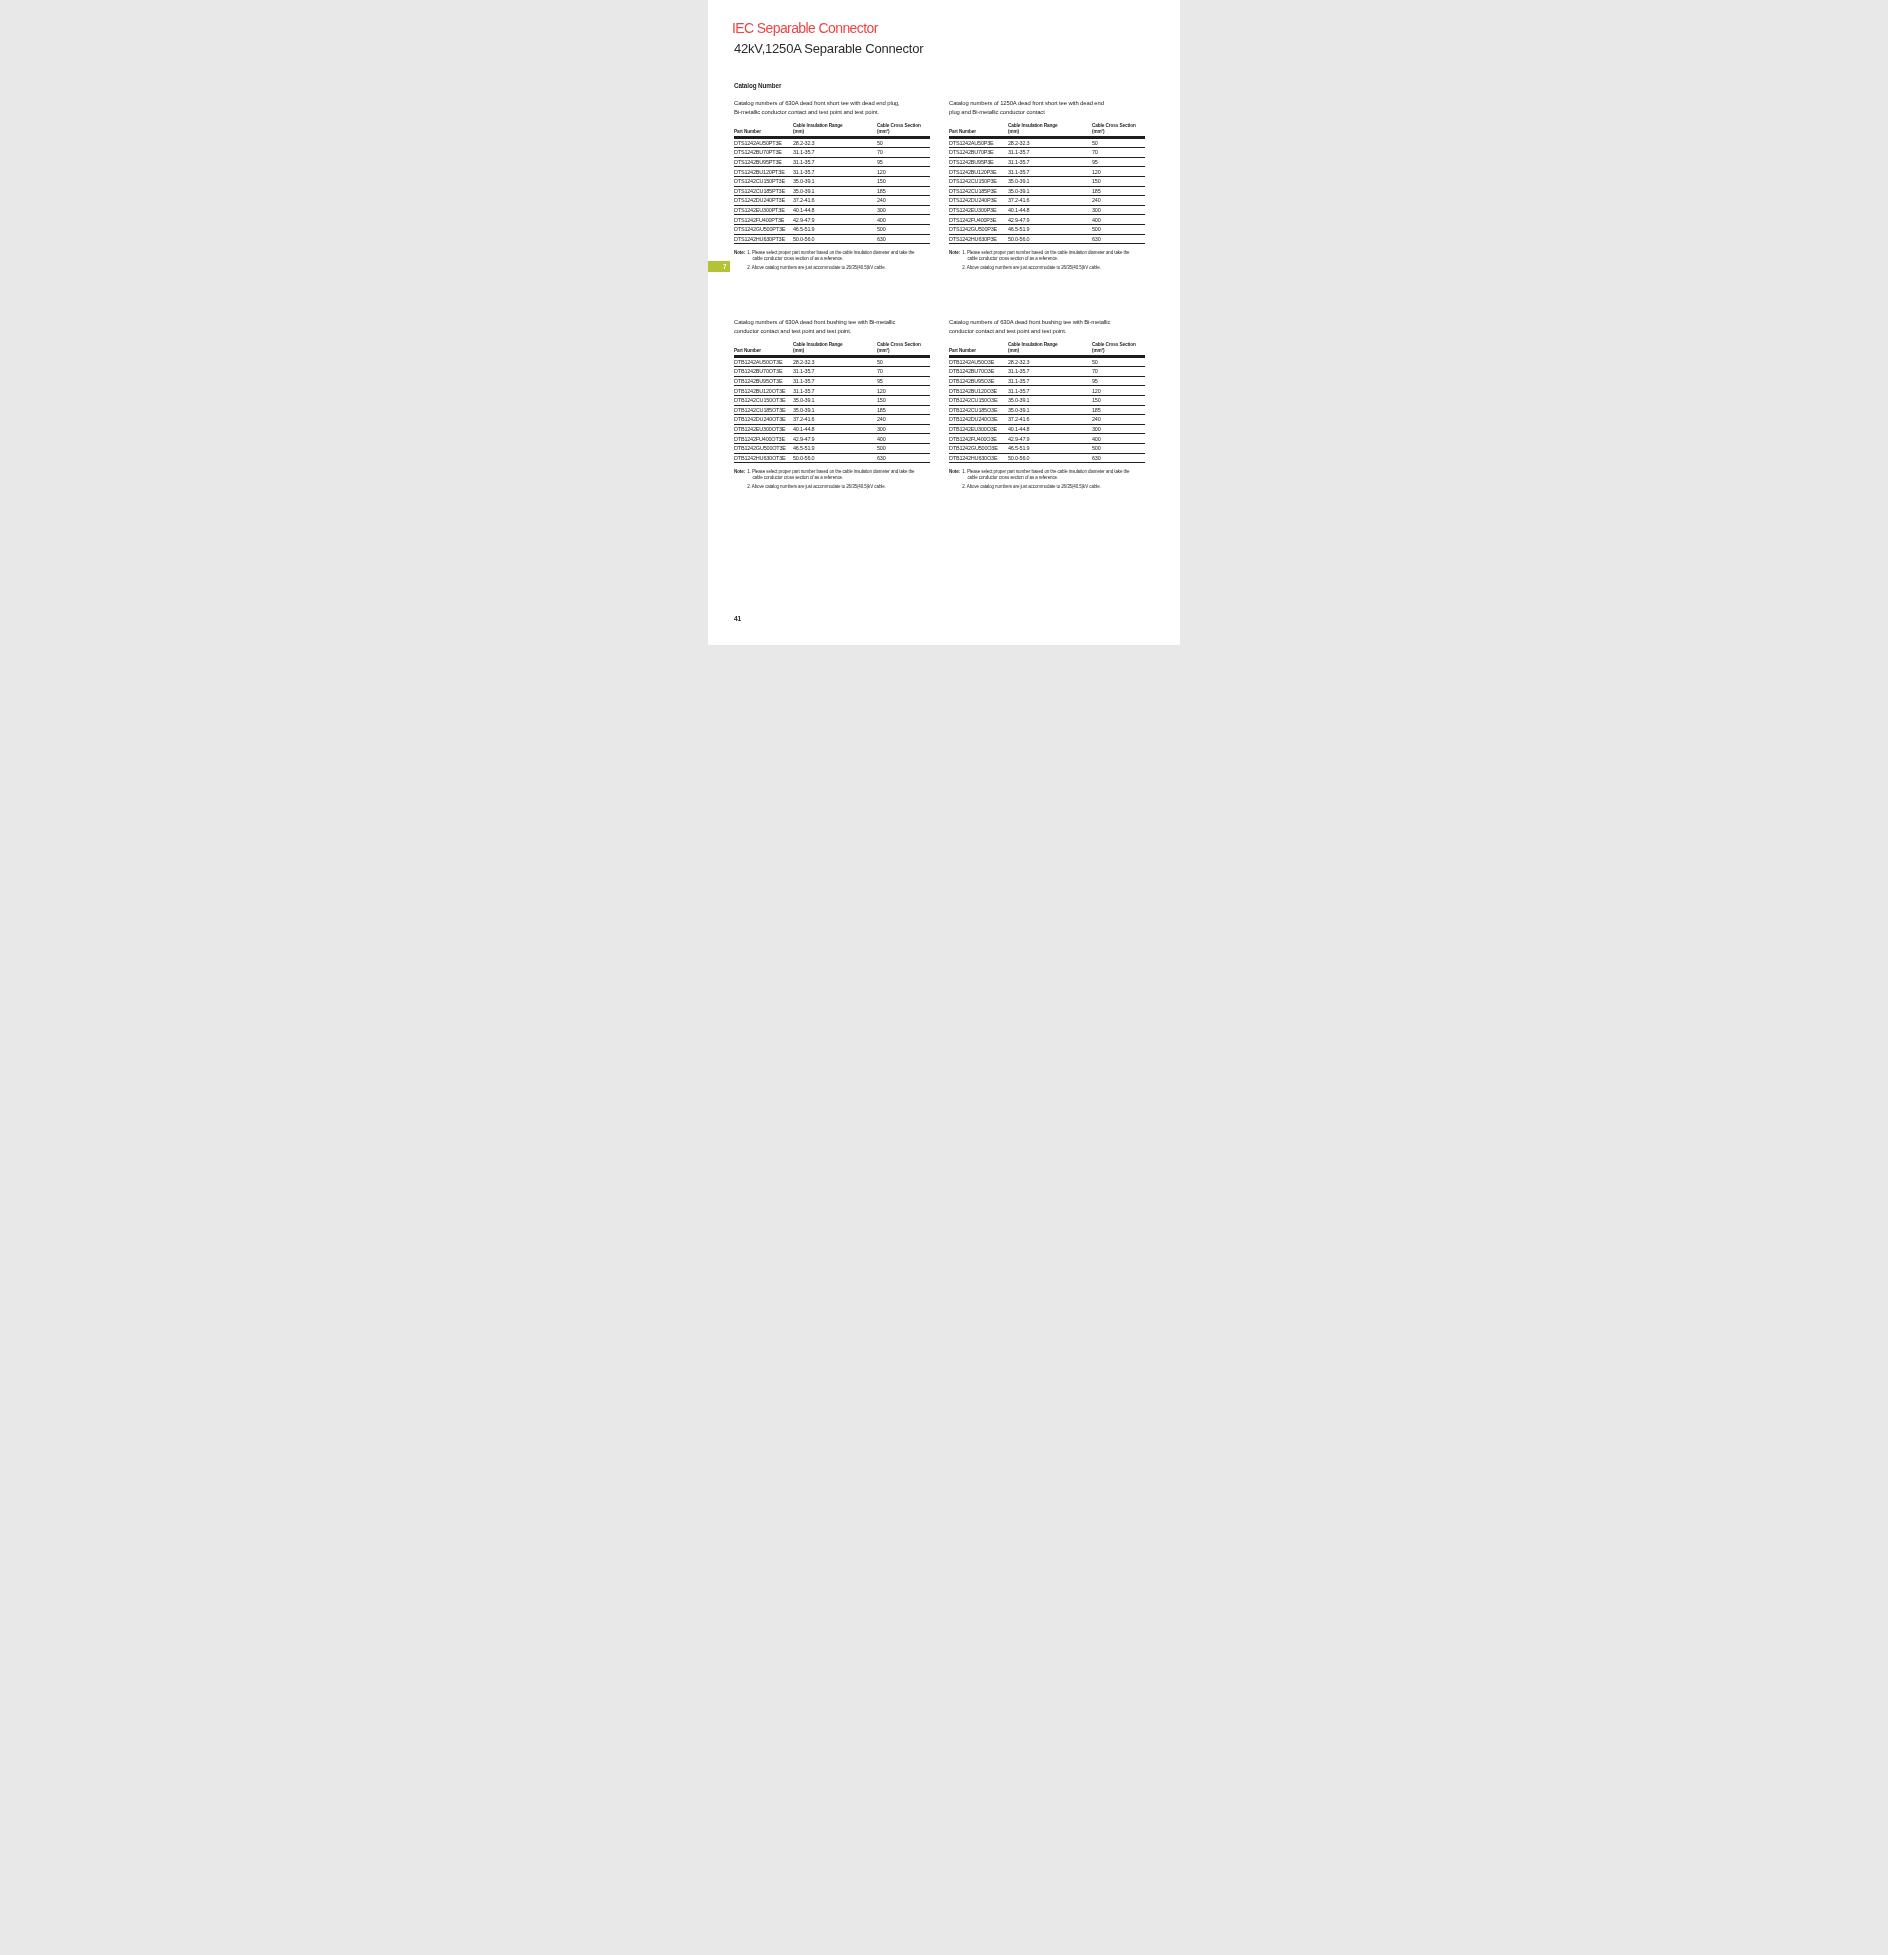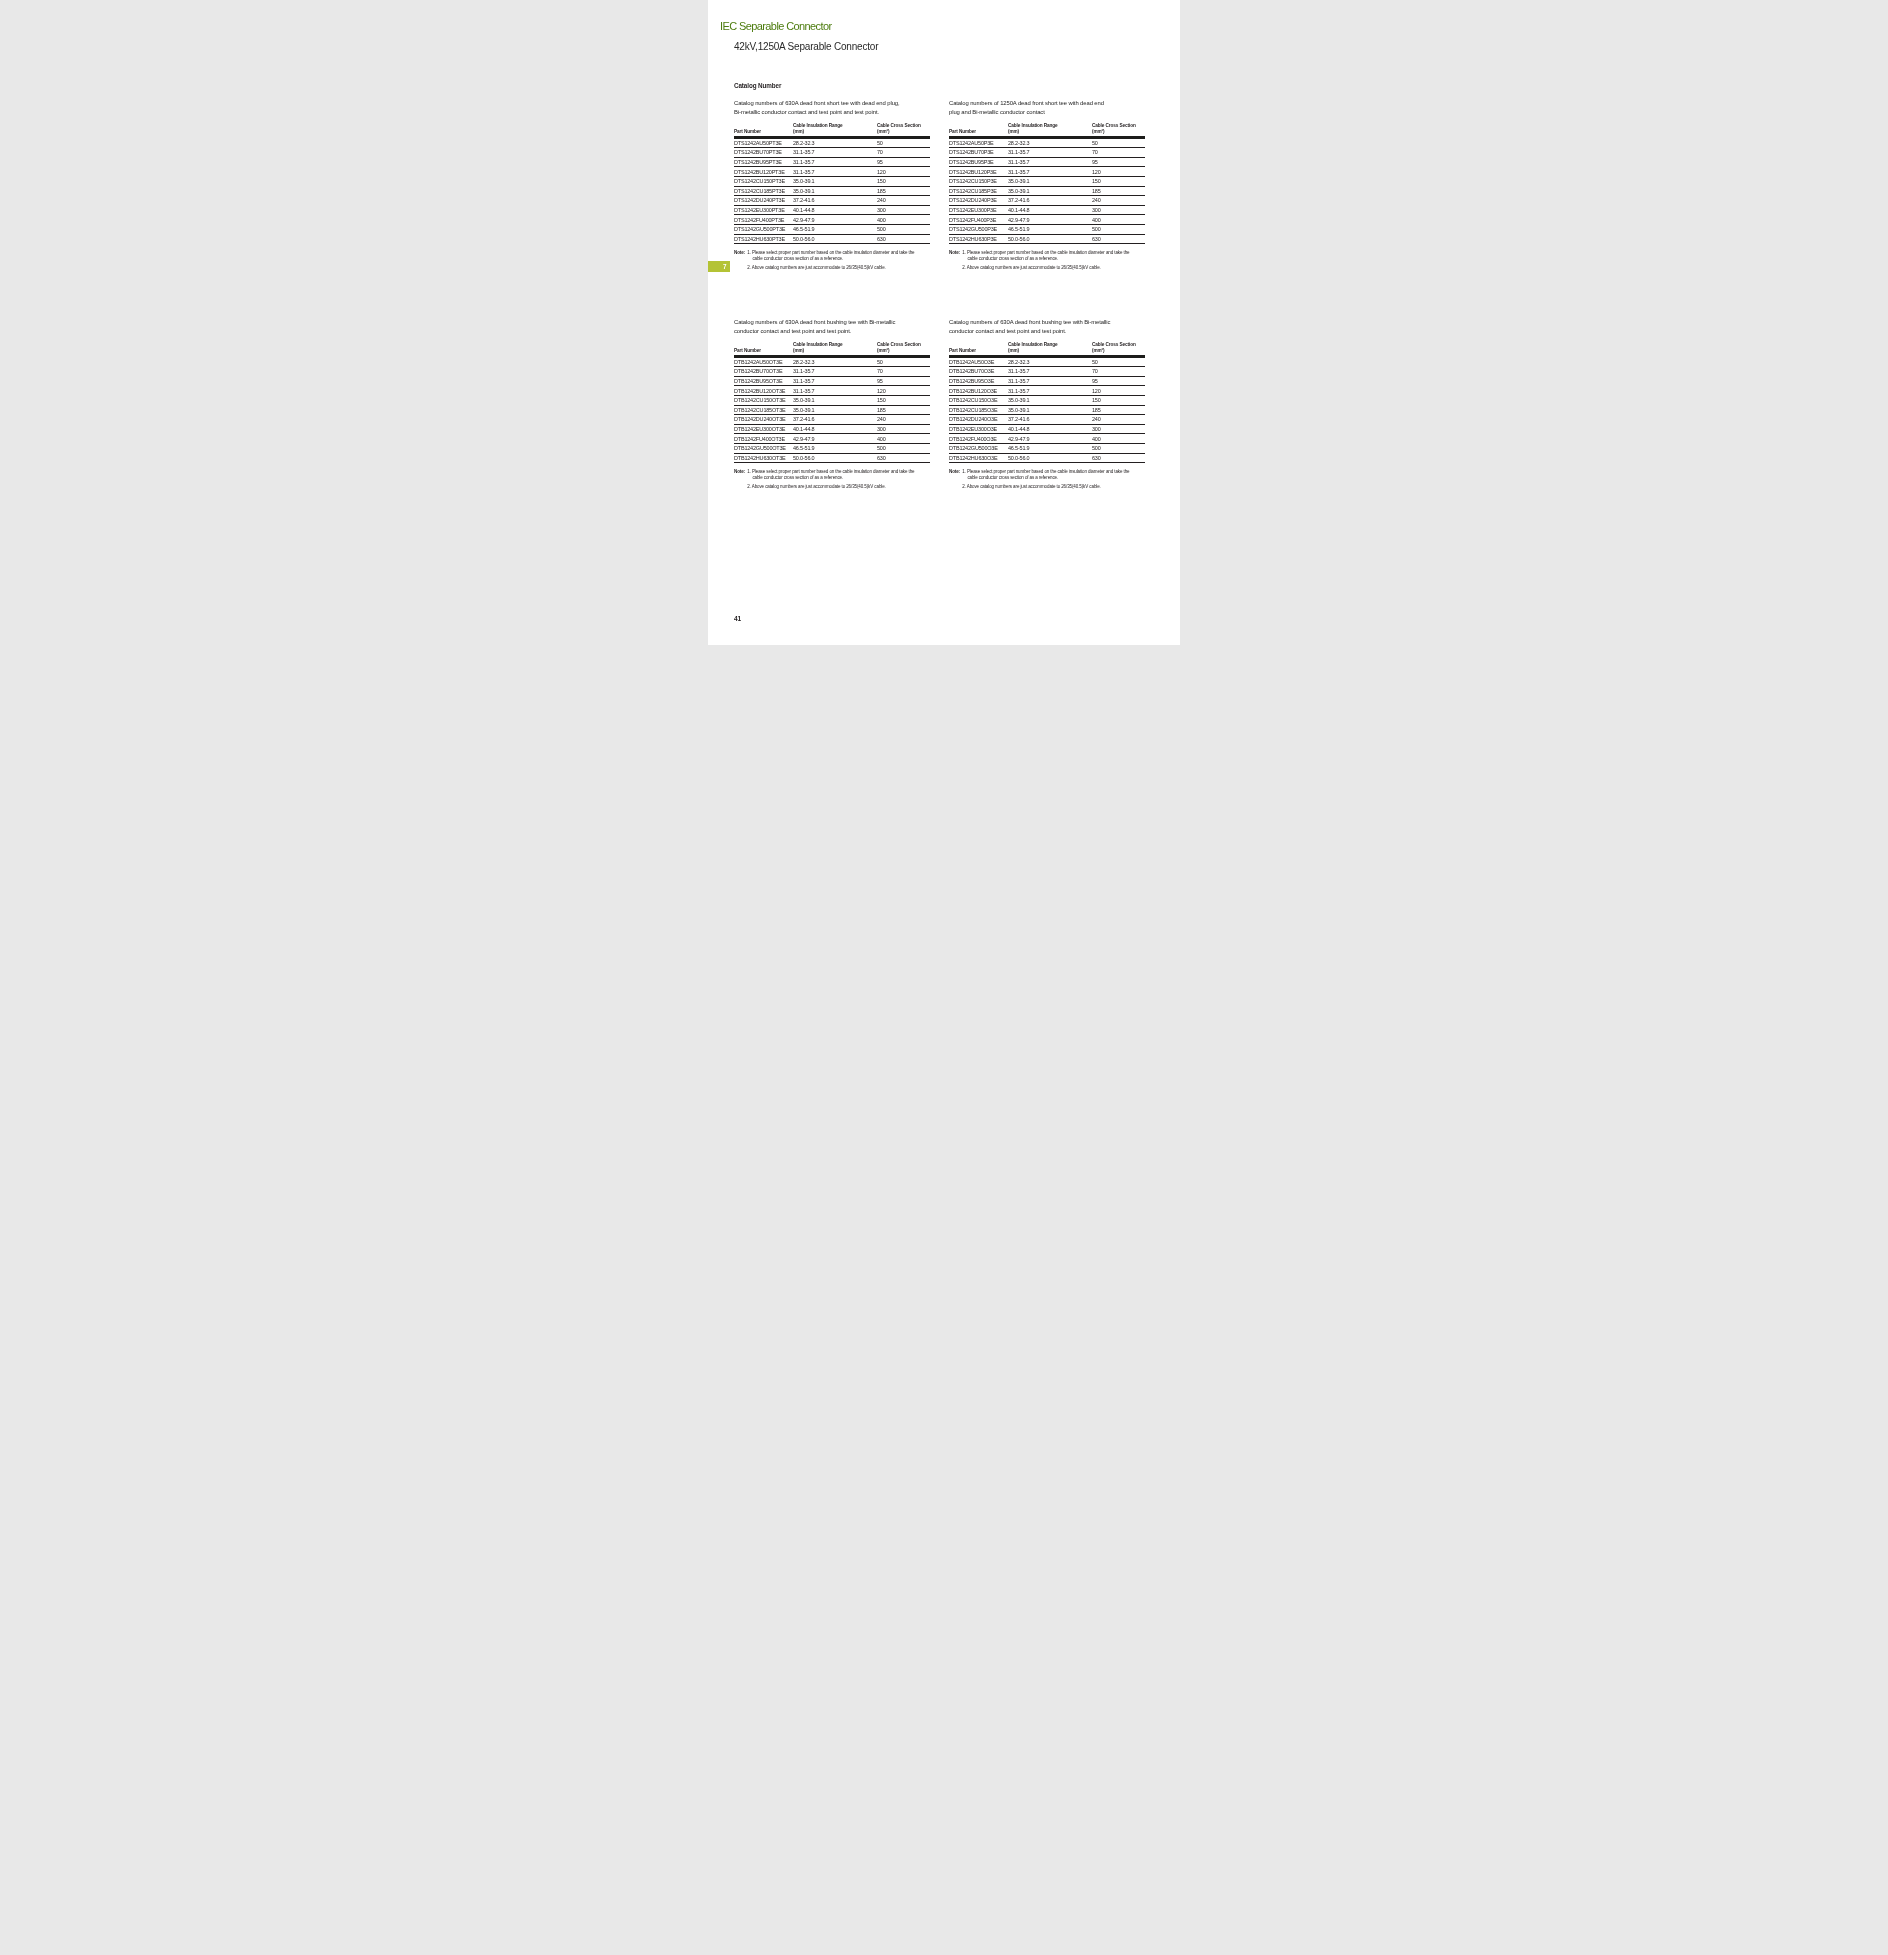--- a/index.html
+++ b/index.html
@@ -7,27 +7,27 @@
     position:relative;
     width:472px;height:645px;
     margin:0 auto;
     background:#ffffff;
     font-family:"Liberation Sans","DejaVu Sans",sans-serif;
     color:#231f20;
     letter-spacing:-0.1px;
     overflow:hidden;
   }
   .page-title{
-    position:absolute;left:12px;top:20.3px;
-    font-size:11px;font-weight:500;letter-spacing:-0.6px;
-    color:#4d7c0f;
+    position:absolute;left:24px;top:20.3px;
+    font-size:14px;font-weight:500;letter-spacing:-0.6px;
+    color:#ef4444;
   }
   .page-subtitle{
     position:absolute;left:26px;top:41px;
-    font-size:10px;font-weight:400;color:#2a2a2a;letter-spacing:-0.2px;
+    font-size:13px;font-weight:400;color:#2a2a2a;letter-spacing:-0.2px;
   }
   .section-heading{
     position:absolute;left:26px;top:82px;
     font-size:6.3px;font-weight:700;
   }
   .tblock{position:absolute;width:196px;}
   .tblock.tl{left:26px;top:99px;}
   .tblock.tr{left:241px;top:99px;}
   .tblock.bl{left:26px;top:318px;}
   .tblock.br{left:241px;top:318px;}

